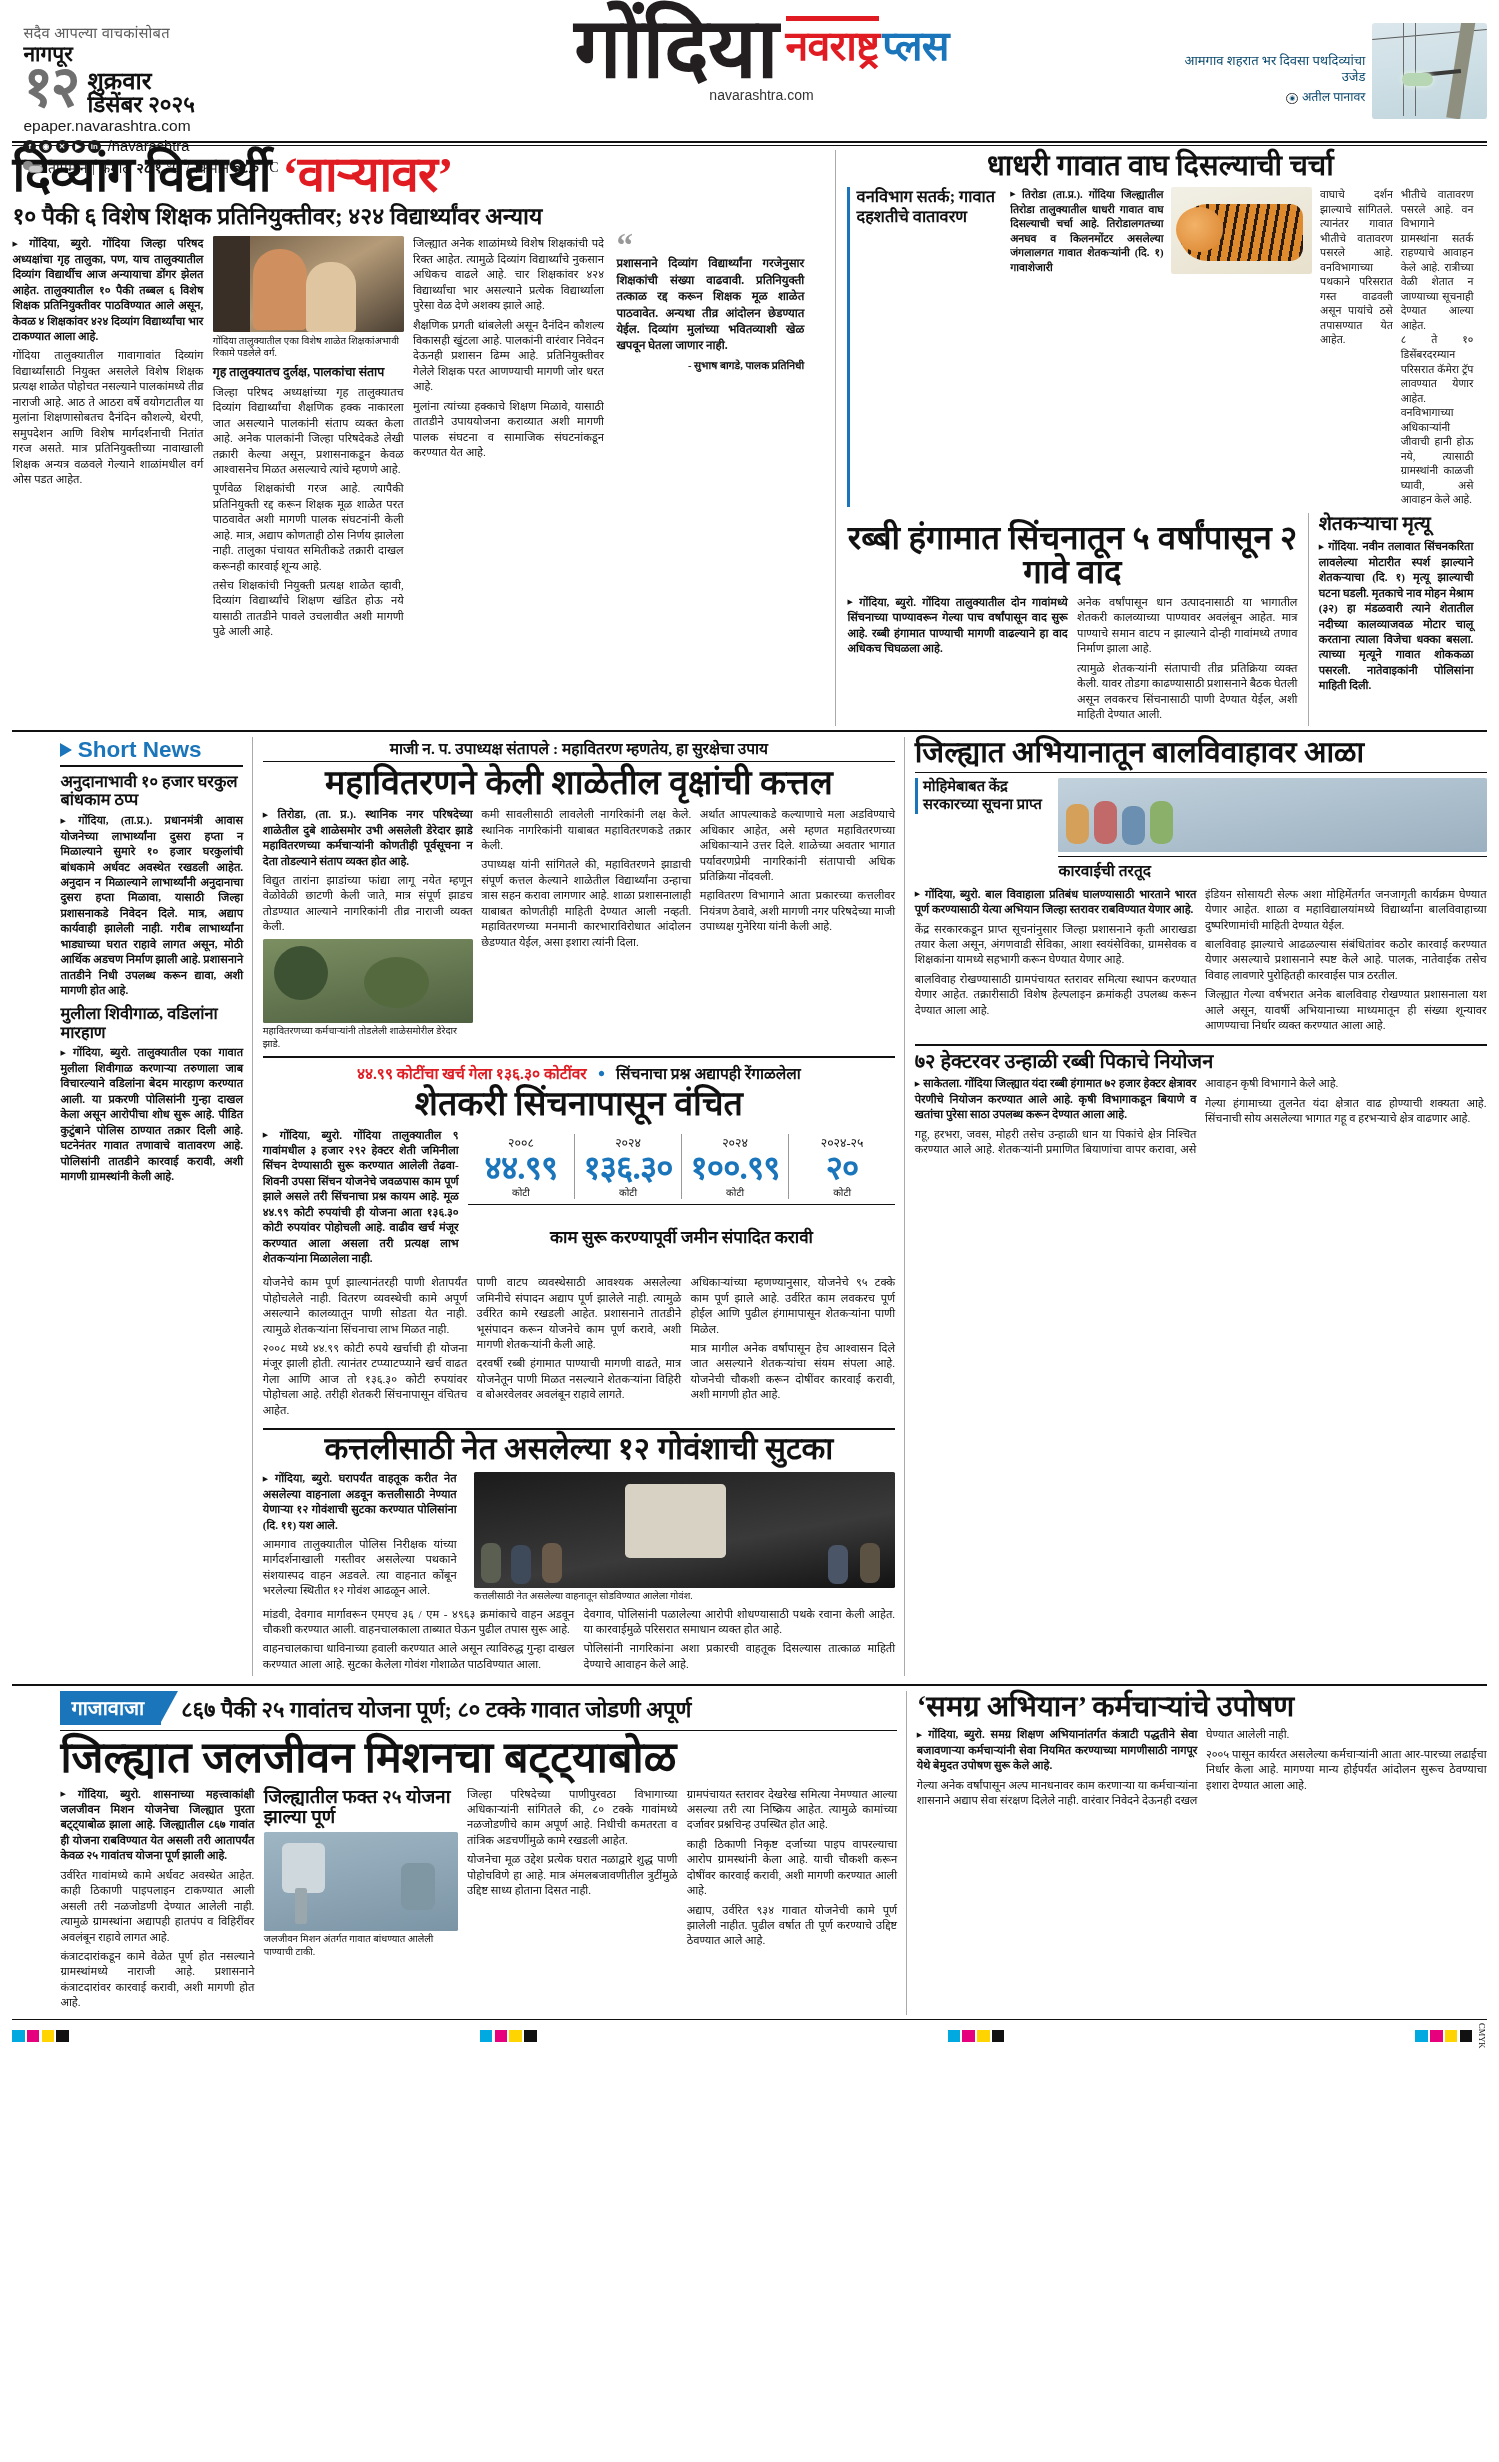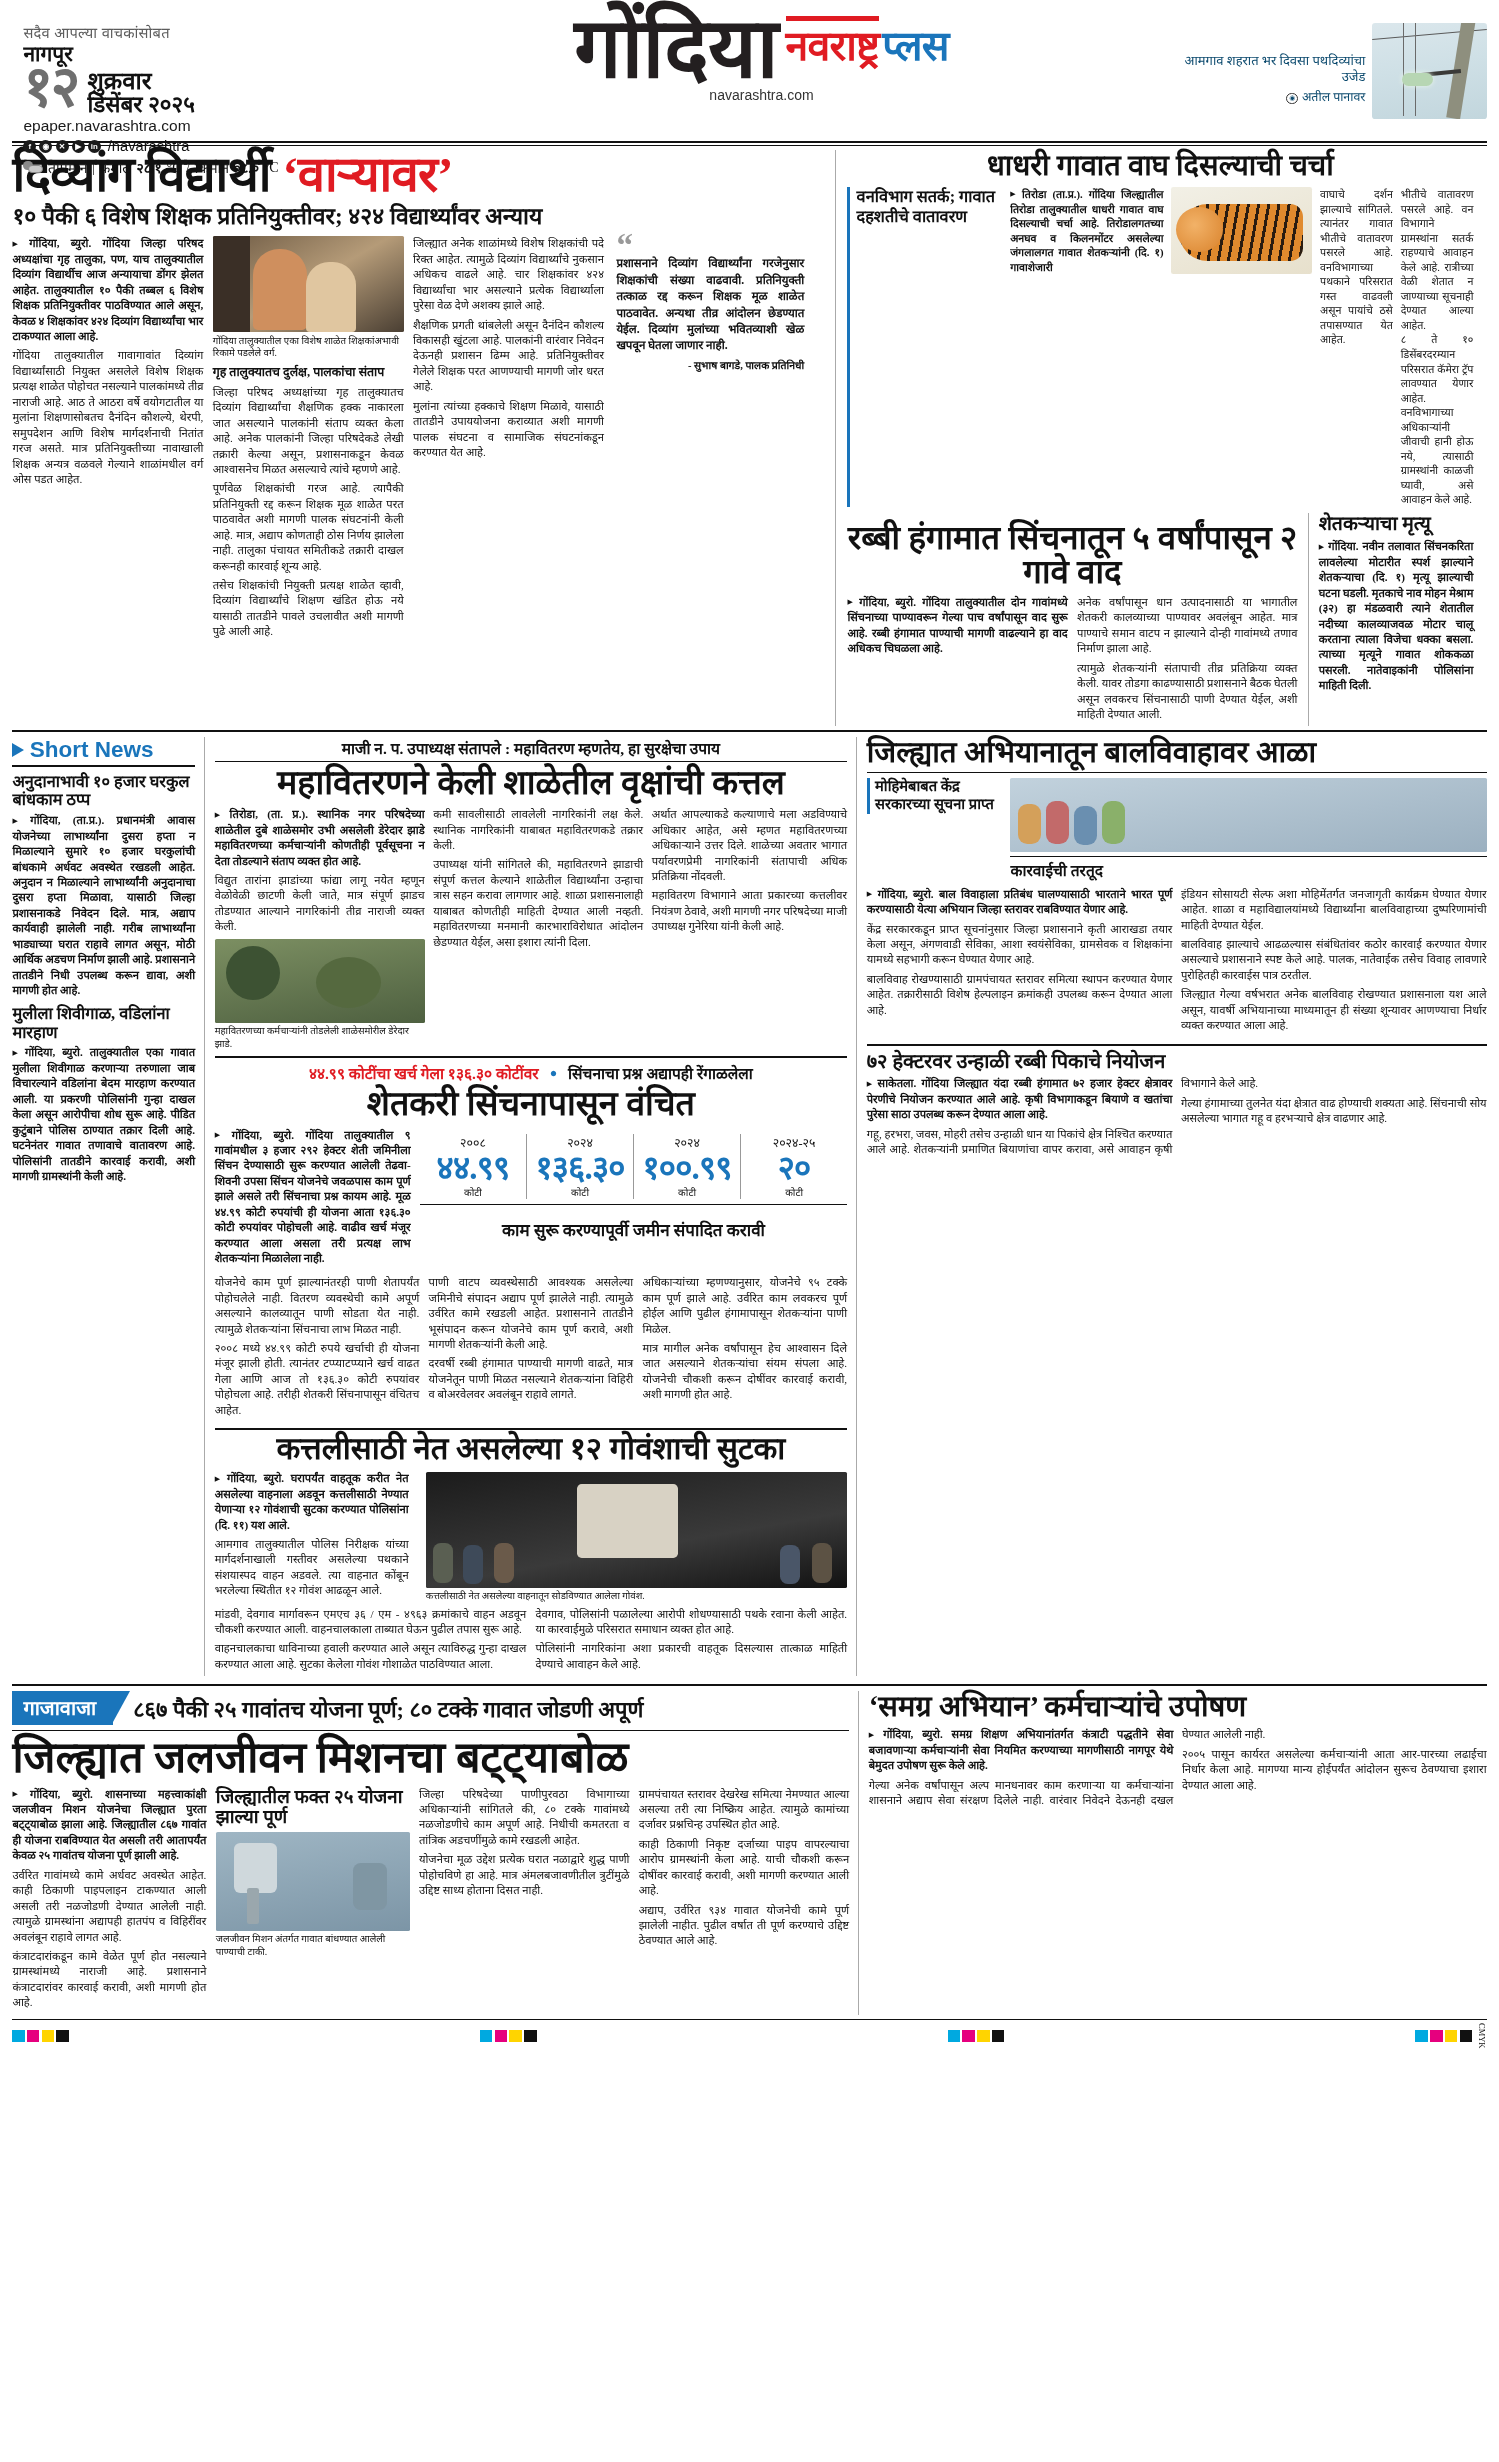--- a/index.html
+++ b/index.html
@@ -62,21 +62,21 @@
   .mr-photo .lamp { position:absolute; right:54px; top:50px; width:31px; height:13px; border-radius:7px;
                     background:#b7d6b3; box-shadow: 0 0 5.4px #eaf6e8;}
   .mr-photo .wire { position:absolute; left:0; top:11px; width:100%; height:1.2px; background:#5a5a5a; transform:rotate(-5deg);}
   .mr-photo .wire2{ position:absolute; left:31px; top:0; width:1.2px; height:93px; background:#6a6a6a;}
   .mr-photo .wire3{ position:absolute; left:43px; top:0; width:1.2px; height:93px; background:#6a6a6a;}
 
   .rule-thick { border-top: 2.3px solid #111; margin-top: 3.1px; }
   .rule-thin  { border-top: 0.8px solid #111; margin-top: 1.6px; }
 
   
-  .cols { display: flex; }
+  .cols { display: flex; margin-left: 48px; }
   .vline { border-left: 0.8px solid #aaa; }
   .red { color: #e01b22; }
   .body-col { font-size: 11.2px; line-height: 1.38; text-align: justify; hyphens: auto; }
   .body-col p { margin-bottom: 3.9px; }
   .dateline::before { content: "\25B6"; font-size: 7px; margin-right: 3.1px; vertical-align: 1.6px;}
   .dateline { font-weight: bold; }
 
   
   .lead { display: flex; gap: 0; margin-top: 4.7px; }
   .lead-left { width: 823px; padding-right: 11px; }
@@ -399,21 +399,21 @@
                 <div class="stat-year">२०२४</div>
                 <div class="stat-val">१००.९९</div>
                 <div class="stat-unit">कोटी</div>
               </div>
               <div class="stat-cell">
                 <div class="stat-year">२०२४-२५</div>
                 <div class="stat-val">२०</div>
                 <div class="stat-unit">कोटी</div>
               </div>
             </div>
-            <div style="border-top:0.8px solid #111;margin-top:4.7px;padding-top:13px;font-size:17px;font-weight:bold;text-align:center;">काम सुरू करण्यापूर्वी जमीन संपादित करावी</div>
+            <div style="border-top:0.8px solid #111;margin-top:4.7px;padding-top:20px;font-size:17px;font-weight:bold;text-align:center;">काम सुरू करण्यापूर्वी जमीन संपादित करावी</div>
           </div>
         </div>
 
         <div style="display:flex;gap:9.3px;margin-top:4.7px;">
           <div style="flex:1;" class="body-col">
             <p>योजनेचे काम पूर्ण झाल्यानंतरही पाणी शेतापर्यंत पोहोचलेले नाही. वितरण व्यवस्थेची कामे अपूर्ण असल्याने कालव्यातून पाणी सोडता येत नाही. त्यामुळे शेतकऱ्यांना सिंचनाचा लाभ मिळत नाही.</p>
             <p>२००८ मध्ये ४४.९९ कोटी रुपये खर्चाची ही योजना मंजूर झाली होती. त्यानंतर टप्प्याटप्प्याने खर्च वाढत गेला आणि आज तो १३६.३० कोटी रुपयांवर पोहोचला आहे. तरीही शेतकरी सिंचनापासून वंचितच आहेत.</p>
           </div>
           <div style="flex:1;" class="body-col">
             <p>पाणी वाटप व्यवस्थेसाठी आवश्यक असलेल्या जमिनीचे संपादन अद्याप पूर्ण झालेले नाही. त्यामुळे उर्वरित कामे रखडली आहेत. प्रशासनाने तातडीने भूसंपादन करून योजनेचे काम पूर्ण करावे, अशी मागणी शेतकऱ्यांनी केली आहे.</p>

